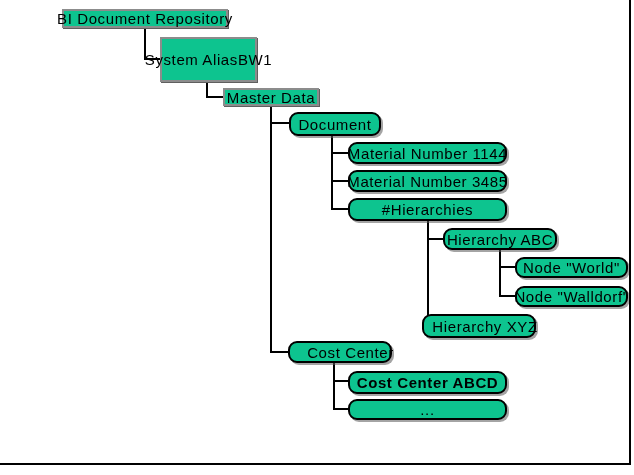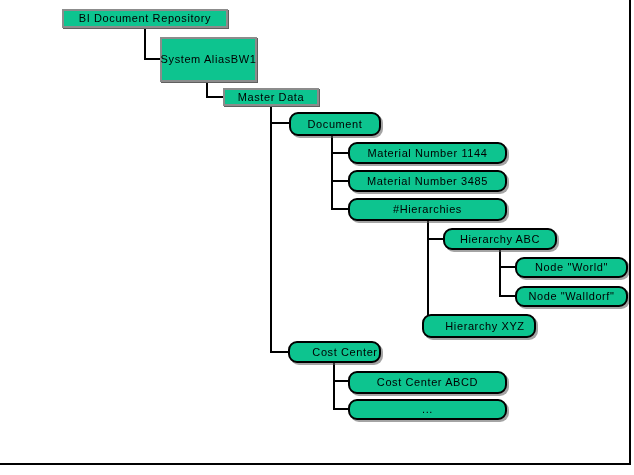--- a/index.html
+++ b/index.html
@@ -3,21 +3,21 @@
 <meta charset="utf-8">
 <style>
   html,body { margin:0; padding:0; background:#ffffff; }
   .canvas {
     position:relative; width:634px; height:475px; background:#ffffff;
     font-family:"Liberation Sans", sans-serif; overflow:hidden;
   }
   .node {
     position:absolute; background:#0dc48f; color:#000;
     display:flex; align-items:center; justify-content:center; text-align:center;
-    font-size:11px; letter-spacing:0.6px; line-height:13px;
+    font-size:15px; letter-spacing:0.6px; line-height:13px;
     box-sizing:border-box; white-space:nowrap;
   }
   .rect {
     border:2px solid #8c8c8c;
     box-shadow:1px 1px 0 #5f5f5f;
   }
   .rounded {
     border:2px solid #000000; border-radius:9px;
     box-shadow:2px 2px 0 rgba(90,90,90,0.55);
   }
@@ -96,25 +96,25 @@
   </div>
 
   <div class="node rounded" style="left:515px;top:286px;width:113px;height:21px;">
     <span>Node "Walldorf"</span>
   </div>
 
   <div class="node rounded" style="left:422px;top:314px;width:114px;height:24px;padding-left:12px;">
     <span>Hierarchy XYZ</span>
   </div>
 
-  <div class="node rounded" style="left:288px;top:341px;width:93px;height:22px;padding-left:21px;">
+  <div class="node rounded" style="left:288px;top:341px;width:104px;height:22px;padding-left:21px;">
     <span>Cost Center</span>
   </div>
 
-  <div class="node rounded" style="left:348px;top:371px;width:159px;height:23px;">
+  <div class="node rounded" style="left:348px;top:371px;width:159px;height:23px;font-weight:bold;">
     <span>Cost Center ABCD</span>
   </div>
 
   <div class="node rounded" style="left:348px;top:399px;width:159px;height:21px;">
     <span>...</span>
   </div>
 
   <div class="frame" style="left:629px;top:0;width:2px;height:465px;"></div>
   <div class="frame" style="left:0;top:463px;width:631px;height:2px;"></div>
 

